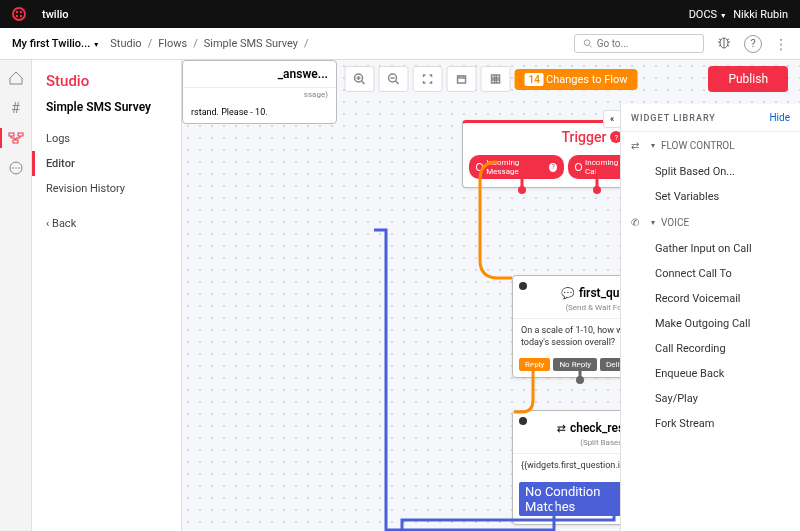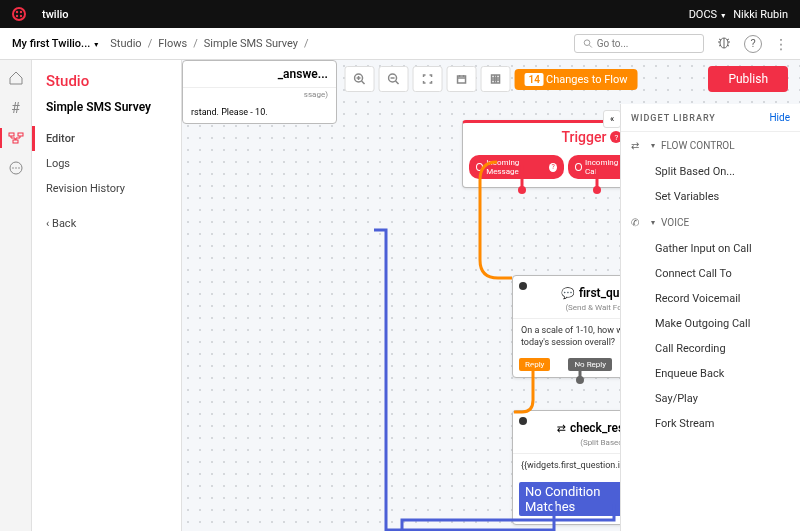--- a/index.html
+++ b/index.html
@@ -57,21 +57,21 @@
 .out-pill{background:#f22f46;color:#fff;font-size:8px;padding:3px 7px;border-radius:10px;display:flex;align-items:center;gap:3px}
 .out-pill::before{content:'';width:6px;height:6px;border:1px solid #fff;border-radius:50%}
 .out-pill::after{content:'?';background:#fff;color:#f22f46;width:9px;height:9px;border-radius:50%;font-size:7px;display:flex;align-items:center;justify-content:center;margin-left:2px}
 .q-help{background:#f22f46;color:#fff;width:12px;height:12px;border-radius:50%;font-size:8px;display:inline-flex;align-items:center;justify-content:center;margin-left:4px}
 .first-q{left:330px;top:215px;width:190px}
 .node-head{padding:6px 8px;text-align:center;border-bottom:1px solid #eee}
 .node-icon{font-size:11px;margin-right:4px}
 .node-title{font-size:12px;font-weight:600}
 .node-sub{font-size:8px;color:#888;margin-top:2px}
 .node-body{padding:6px 8px;font-size:9px;color:#333;line-height:1.3}
-.node-outs{display:flex;gap:18px;padding:4px 6px 6px}
+.node-outs{display:flex;gap:3px;padding:4px 6px 6px}
 .out-tag{font-size:8px;padding:2px 6px;border-radius:2px;color:#fff}
 .out-orange{background:#ff8a00}
 .out-gray{background:#666}
 .check-resp{left:330px;top:350px;width:200px}
 .check-outs{display:flex;gap:4px;padding:4px 6px 8px;align-items:center}
 .out-blue{background:#4b5fd6;color:#fff;font-size:13px;padding:2px 6px;border-radius:2px}
 .out-new{border:1.5px dashed #f22f46;color:#f22f46;font-size:8px;padding:2px 10px;border-radius:10px;margin-left:auto}
 .partial-node{left:6px;top:265px;width:155px;background:#fff;border:1px solid #bbb;border-radius:4px}
 .partial-head{padding:6px 8px;text-align:right;font-size:12px;font-weight:600;border-bottom:1px solid #eee}
 .partial-sub{padding:2px 8px;text-align:right;font-size:8px;color:#888}
@@ -153,22 +153,22 @@
           <circle cx="5" cy="8" r="0.8" fill="currentColor"></circle>
           <circle cx="8" cy="8" r="0.8" fill="currentColor"></circle>
           <circle cx="11" cy="8" r="0.8" fill="currentColor"></circle>
         </svg>
       </div>
   </div>
 
   <div class="sidepanel">
     <div class="sp-title">Studio</div>
     <div class="sp-subtitle">Simple SMS Survey</div>
+    <div class="sp-item">Logs</div>
     <div class="sp-item active">Editor</div>
-    <div class="sp-item">Logs</div>
     <div class="sp-item">Revision History</div>
     <div class="sp-back">‹ Back</div>
   </div>
 
   <div class="canvas">
     <div class="toolbar">
       <div class="tool-btn">
           <svg viewBox="0 0 12 12">
             <circle cx="5" cy="5" r="4"></circle>
             <line x1="8" y1="8" x2="11" y2="11"></line>

